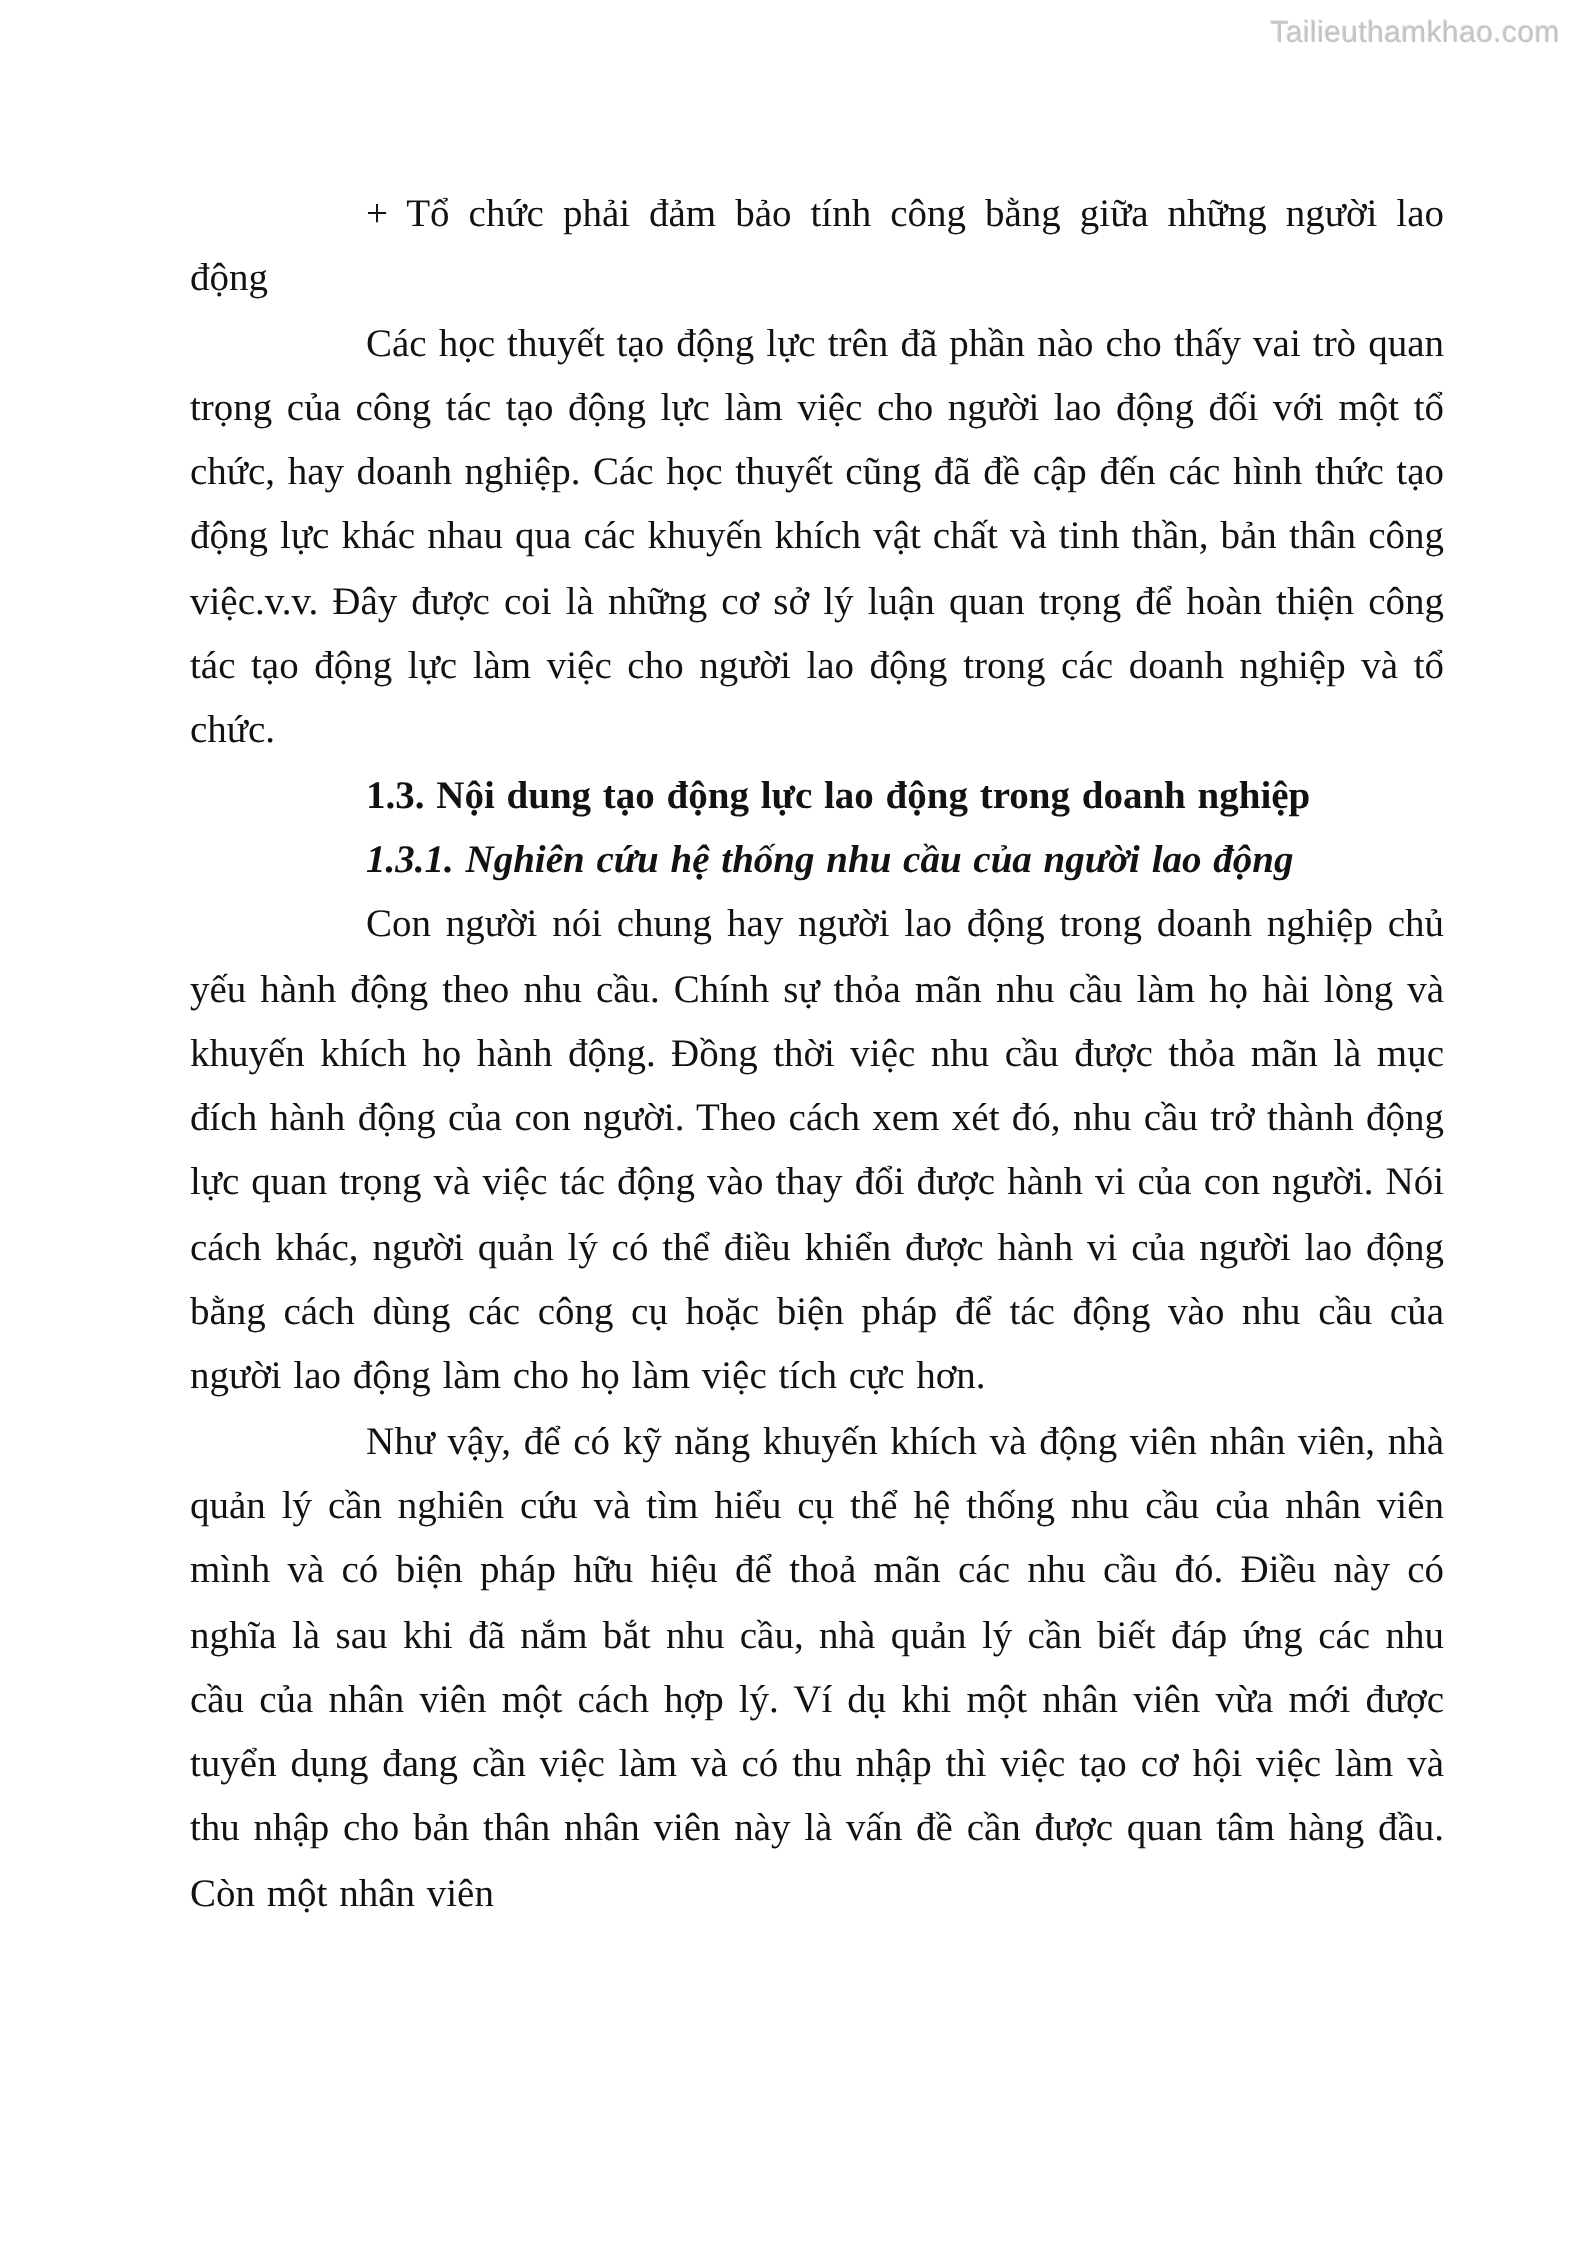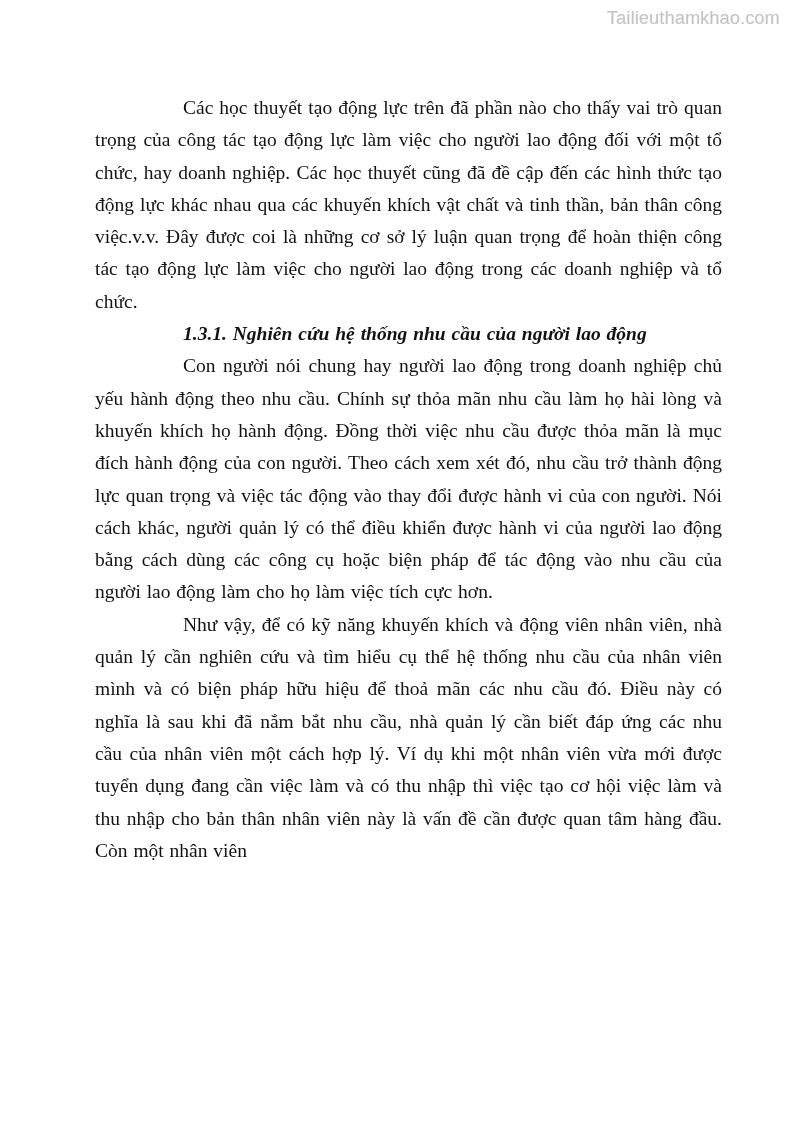--- a/index.html
+++ b/index.html
@@ -15,21 +15,21 @@
     font-family: "Liberation Serif", "DejaVu Serif", serif;
     color: #121212;
     overflow: hidden;
     box-sizing: border-box;
   }
   .watermark {
     position: absolute;
     top: 8px;
     right: 14px;
     font-family: "Liberation Sans", "DejaVu Sans", sans-serif;
-    font-size: 18px;
+    font-size: 15px;
     color: #c4c4c4;
     text-shadow: 0.5px 0.5px 0 #ffffff, -0.5px -0.5px 0 #e2e2e2;
     letter-spacing: 0.2px;
   }
   .page-number {
     position: absolute;
     top: 48px;
     left: 0;
     width: 100%;
     text-align: center;
@@ -61,18 +61,20 @@
   }
 </style>
 </head>
 <body>
 
 <div class="page">
   <div class="watermark">Tailieuthamkhao.com</div>
 
 
   <div class="doc-body">
+    <p>+ Tổ chức phải đảm bảo tính công bằng giữa những người lao động</p>
     <p>Các học thuyết tạo động lực trên đã phần nào cho thấy vai trò quan trọng của công tác tạo động lực làm việc cho người lao động đối với một tổ chức, hay doanh nghiệp. Các học thuyết cũng đã đề cập đến các hình thức tạo động lực khác nhau qua các khuyến khích vật chất và tinh thần, bản thân công việc.v.v. Đây được coi là những cơ sở lý luận quan trọng để hoàn thiện công tác tạo động lực làm việc cho người lao động trong các doanh nghiệp và tổ chức.</p>
+    <p class="h1">1.3. Nội dung tạo động lực lao động trong doanh nghiệp</p>
     <p class="h2">1.3.1. Nghiên cứu hệ thống nhu cầu của người lao động</p>
     <p>Con người nói chung hay người lao động trong doanh nghiệp chủ yếu hành động theo nhu cầu. Chính sự thỏa mãn nhu cầu làm họ hài lòng và khuyến khích họ hành động. Đồng thời việc nhu cầu được thỏa mãn là mục đích hành động của con người. Theo cách xem xét đó, nhu cầu trở thành động lực quan trọng và việc tác động vào thay đổi được hành vi của con người. Nói cách khác, người quản lý có thể điều khiển được hành vi của người lao động bằng cách dùng các công cụ hoặc biện pháp để tác động vào nhu cầu của người lao động làm cho họ làm việc tích cực hơn.</p>
     <p>Như vậy, để có kỹ năng khuyến khích và động viên nhân viên, nhà quản lý cần nghiên cứu và tìm hiểu cụ thể hệ thống nhu cầu của nhân viên mình và có biện pháp hữu hiệu để thoả mãn các nhu cầu đó. Điều này có nghĩa là sau khi đã nắm bắt nhu cầu, nhà quản lý cần biết đáp ứng các nhu cầu của nhân viên một cách hợp lý. Ví dụ khi một nhân viên vừa mới được tuyển dụng đang cần việc làm và có thu nhập thì việc tạo cơ hội việc làm và thu nhập cho bản thân nhân viên này là vấn đề cần được quan tâm hàng đầu. Còn một nhân viên</p>
   </div>
 </div>
 
 </body></html>

